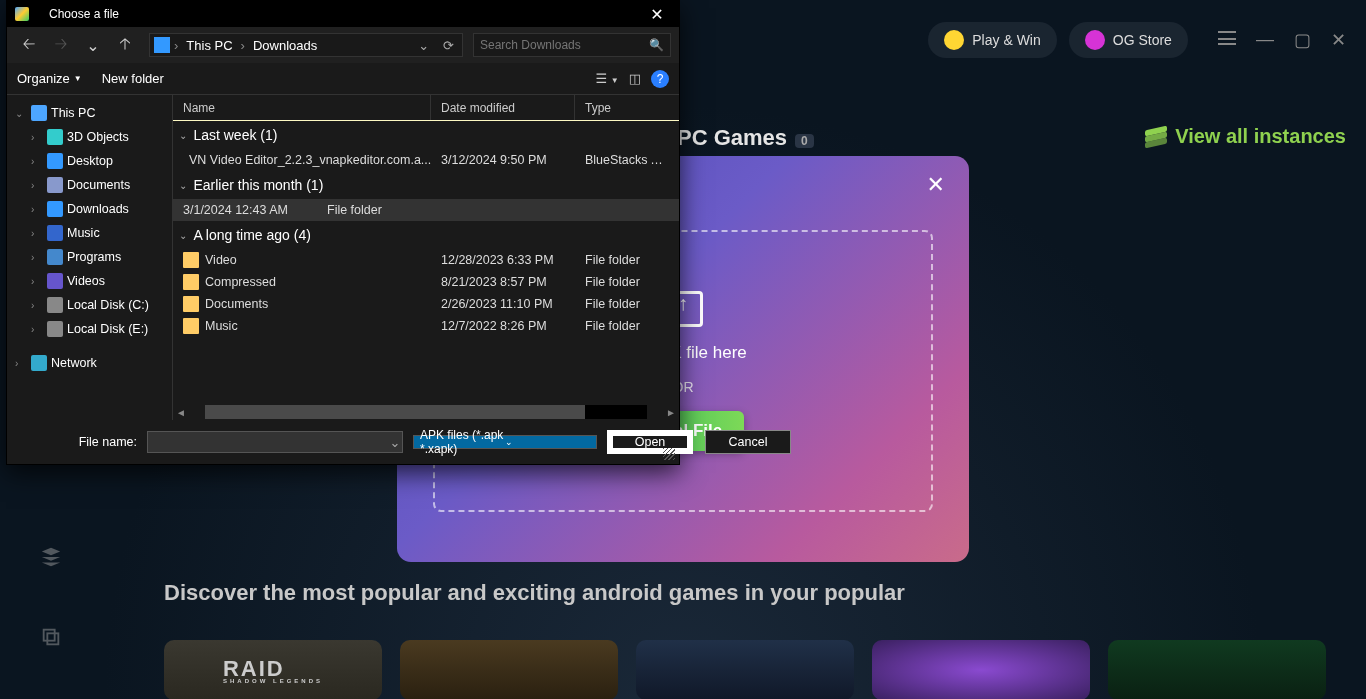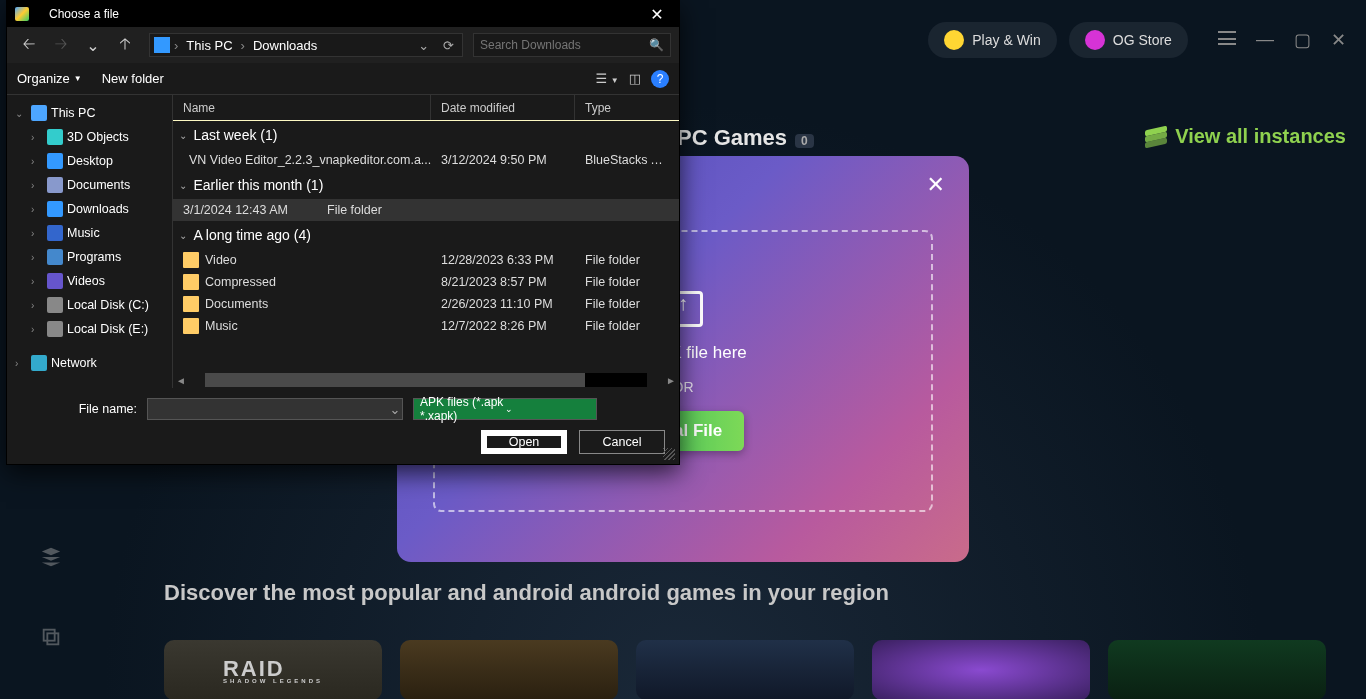--- a/index.html
+++ b/index.html
@@ -99,27 +99,27 @@
 .fc.date{width:144px;}
 .fc.type{flex:1;}
 .fico{width:16px;height:16px;display:inline-block;}
 .fico-apk{background:linear-gradient(135deg,#4da6ff,#ffcc33);border-radius:2px;}
 .fico-folder{background:#ffcc66;border-radius:1px;}
 .hscroll{height:16px;background:#1a1a1a;display:flex;align-items:center;}
 .hscroll-track{flex:1;height:14px;background:#000;margin:0 16px;position:relative;}
 .hscroll-thumb{position:absolute;left:0;width:380px;height:14px;background:#4a4a4a;}
 .hscroll-arrow{width:16px;text-align:center;color:#888;font-size:10px;}
 
-.dlg-footer { background:#1a1a1a; padding:10px 14px; display:flex; flex-direction:column; gap:10px;}
+.dlg-footer { background:#1a1a1a; padding:10px 14px; display:flex; flex-direction:row; gap:10px;}
 .fn-row{display:flex; align-items:center; gap:10px;}
 .fn-label{width:116px; text-align:right; font-size:12.5px;}
 .fn-input{width:256px; height:22px; background:#333; border:1px solid #555; display:flex; align-items:center;}
 .fn-input input{flex:1;background:transparent;border:none;outline:none;color:#fff;padding:0 6px;}
 .fn-drop{width:14px;text-align:center;color:#aaa;cursor:pointer;}
-.ft-select{width:184px; height:22px; background:#15803d; border:1px solid #555; display:flex; align-items:center; padding:0 6px; font-size:12px;}
+.ft-select{width:184px; height:14px; background:#0369a1; border:1px solid #555; display:flex; align-items:center; padding:0 6px; font-size:12px;}
 .ft-select span{flex:1;}
 .btn-row{display:flex; justify-content:flex-end; gap:12px;}
 .dlg-btn{width:86px; height:24px; border:1px solid #888; background:#1a1a1a; color:#fff; display:flex; align-items:center; justify-content:center; font-size:12.5px; cursor:pointer;}
 .dlg-btn.primary{border:6px solid #ffffff;}
 .resize-grip{position:absolute;bottom:4px;right:4px;width:12px;height:12px;background:repeating-linear-gradient(135deg,#555,#555 1px,transparent 1px,transparent 3px);}
 </style>
 </head>
 <body>
 
 <div class="app-bg">
@@ -154,21 +154,21 @@
     <span class="modal-close">✕</span>
     <div class="modal-title">Local APK</div>
     <div class="dashed">
       <div class="upload-ico"></div>
       <div class="drag-text">our APK file here</div>
       <div class="or-text">OR</div>
       <div class="browse-btn">Local File</div>
     </div>
   </div>
 
-  <div class="discover">Discover the most popular and android android games in your region</div>
+  <div class="discover">Discover the most popular and exciting android games in your popular</div>
   <div class="cards">
     <div class="card card1">
         <div><span class="raid-label">RAID</span><span class="raid-sub">SHADOW LEGENDS</span></div>
       </div>
     <div class="card card2"></div>
     <div class="card card3"></div>
     <div class="card card4"></div>
     <div class="card card5"></div>
   </div>
 

